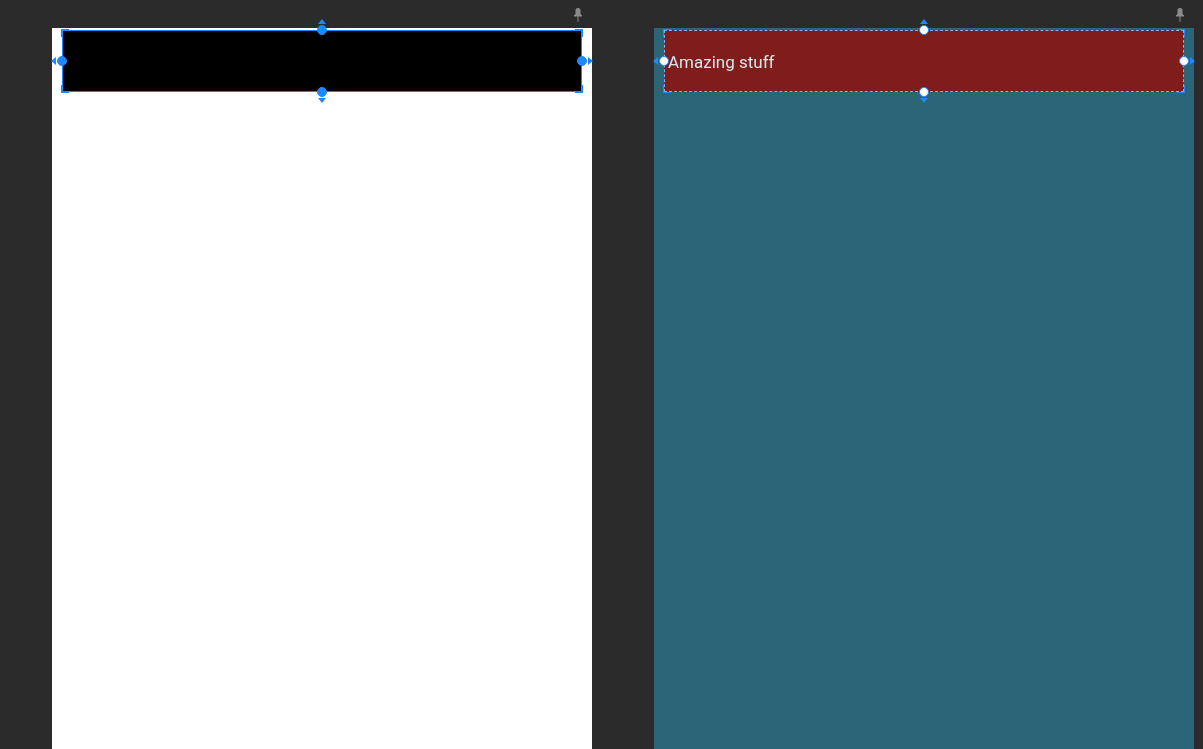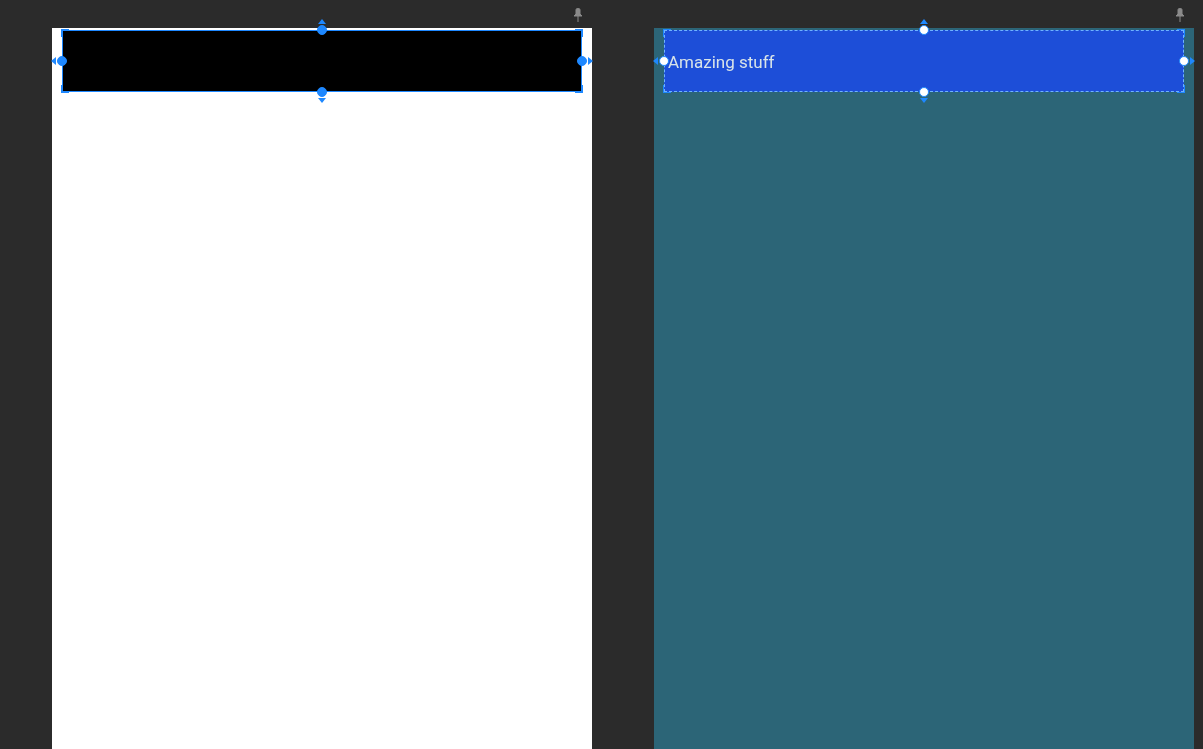--- a/index.html
+++ b/index.html
@@ -42,21 +42,21 @@
 
   
   .sel-header {
     position: absolute;
     left: 10px;
     top: 2px;
     width: 520px;
     height: 62px;
   }
   .sel-header.black { background: #000000; }
-  .sel-header.teal  { background: #1d4ed8; }
+  .sel-header.teal  { background: #7f1d1d; }
 
   .sel-header .label {
     position: absolute;
     left: 4px;
     top: 22px;
     font-size: 17px;
     color: #d9e4e8;
   }
 
   

